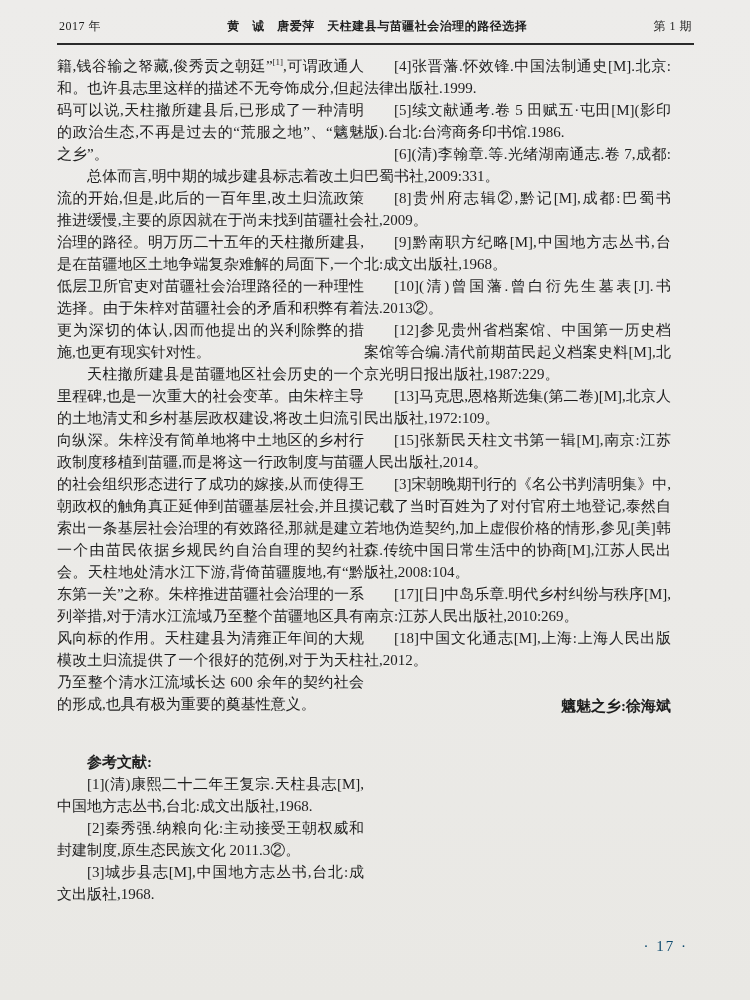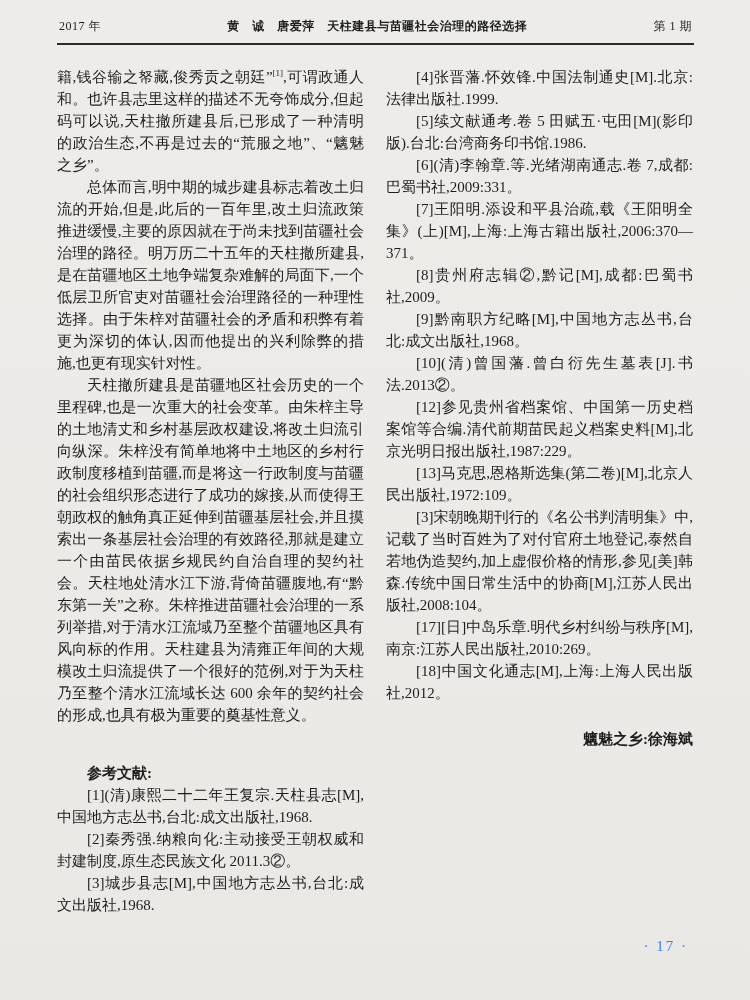--- a/index.html
+++ b/index.html
@@ -33,22 +33,21 @@
     flex: 1;
     text-align: center;
     font-weight: bold;
   }
   .rule {
     margin-top: 8px;
     border-top: 2px solid #2b2b2b;
   }
   .columns {
     display: flex;
-    gap: 22px;
-    margin-top: 21px;
+    margin-top: 10px;
   }
   .col {
     width: 307px;
     font-size: 15px;
     line-height: 22px;
     text-align: justify;
   }
   .para {
     margin: 0;
     text-indent: 2em;
@@ -76,21 +75,21 @@
     margin-top: 24px;
     font-weight: bold;
     text-align: right;
   }
   .page-number {
     position: absolute;
     top: 938px;
     right: 62px;
     font-size: 15px;
     letter-spacing: 2px;
-    color: #3b82f6;
+    color: #0c4a6e;
   }
 </style>
 </head>
 <body>
 
 <div class="page">
 
   <header class="header">
     <span>2017 年</span>
     <span class="header-title">黄　诚　唐爱萍　天柱建县与苗疆社会治理的路径选择</span>
@@ -109,26 +108,26 @@
       <p class="ref-heading">参考文献:</p>
       <p class="ref">[1](清)康熙二十二年王复宗.天柱县志[M],中国地方志丛书,台北:成文出版社,1968.</p>
       <p class="ref">[2]秦秀强.纳粮向化:主动接受王朝权威和封建制度,原生态民族文化 2011.3②。</p>
       <p class="ref">[3]城步县志[M],中国地方志丛书,台北:成文出版社,1968.</p>
     </div>
 
     <div class="col">
       <p class="ref">[4]张晋藩.怀效锋.中国法制通史[M].北京:法律出版社.1999.</p>
       <p class="ref">[5]续文献通考.卷 5 田赋五·屯田[M](影印版).台北:台湾商务印书馆.1986.</p>
       <p class="ref">[6](清)李翰章.等.光绪湖南通志.卷 7,成都:巴蜀书社,2009:331。</p>
-      <p class="ref">[7]王阳明.添设和平县治疏,载《王阳明全集》(上)[M],上海:上海古籍出版社,2006:370—371。</p>
       <p class="ref">[8]贵州府志辑②,黔记[M],成都:巴蜀书社,2009。</p>
       <p class="ref">[9]黔南职方纪略[M],中国地方志丛书,台北:成文出版社,1968。</p>
       <p class="ref">[10](清)曾国藩.曾白衍先生墓表[J].书法.2013②。</p>
       <p class="ref">[12]参见贵州省档案馆、中国第一历史档案馆等合编.清代前期苗民起义档案史料[M],北京光明日报出版社,1987:229。</p>
       <p class="ref">[13]马克思,恩格斯选集(第二卷)[M],北京人民出版社,1972:109。</p>
+      <p class="ref">[15]张新民天柱文书第一辑[M],南京:江苏人民出版社,2014。</p>
       <p class="ref">[3]宋朝晚期刊行的《名公书判清明集》中,记载了当时百姓为了对付官府土地登记,泰然自若地伪造契约,加上虚假价格的情形,参见[美]韩森.传统中国日常生活中的协商[M],江苏人民出版社,2008:104。</p>
       <p class="ref">[17][日]中岛乐章.明代乡村纠纷与秩序[M],南京:江苏人民出版社,2010:269。</p>
       <p class="ref">[18]中国文化通志[M],上海:上海人民出版社,2012。</p>
       <p class="editor">魑魅之乡:徐海斌</p>
     </div>
 
   </div>
 </div>
 
 <div class="page-number">· 17 ·</div>

